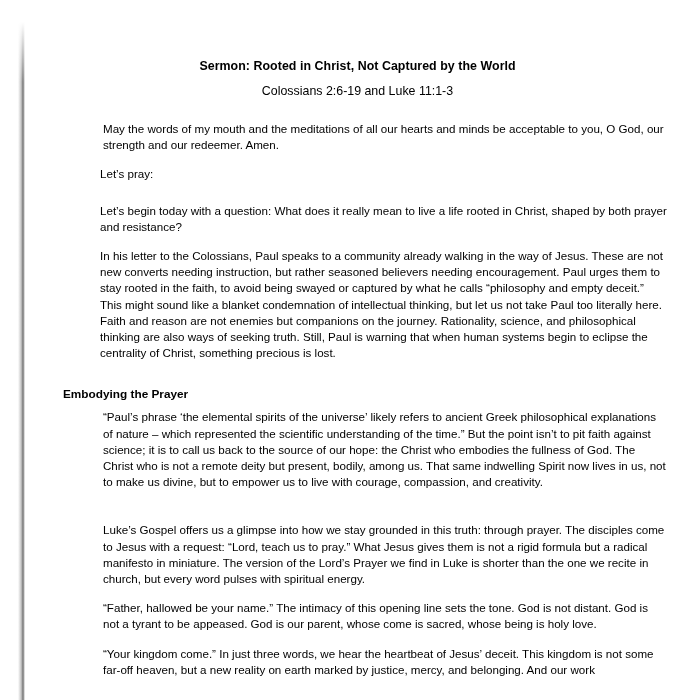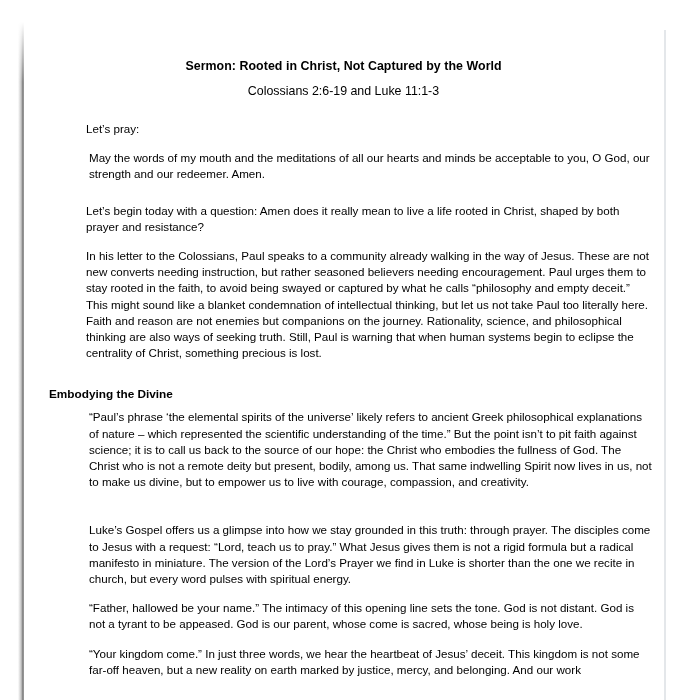--- a/index.html
+++ b/index.html
@@ -53,21 +53,21 @@
     left: 664px;
     top: 30px;
     width: 2px;
     height: 670px;
     background: rgba(225,228,232,0.9);
     pointer-events: none;
   }
 
   .page {
     position: absolute;
-    left: 24px;
+    left: 38px;
     top: 0;
     width: 639px;
     height: 700px;
     background: #ffffff;
     box-sizing: border-box;
   }
 
   .doc-title {
     text-align: center;
     font-weight: bold;
@@ -125,33 +125,33 @@
   <div class="edge-line-right"></div>
 
   <div class="page">
 
     <h1 class="doc-title">Sermon: Rooted in Christ, Not Captured by the World</h1>
 
     <div class="doc-subtitle">Colossians 2:6-19 and Luke 11:1-3</div>
 
     <div class="body-area">
 
+      <p class="para tight-indent">May the words of my mouth and the meditations of all our hearts and minds be acceptable to you, O God, our strength and our redeemer. Amen.</p>
+
       <p class="para lets-pray">Let’s pray:</p>
-
-      <p class="para tight-indent">May the words of my mouth and the meditations of all our hearts and minds be acceptable to you, O God, our strength and our redeemer. Amen.</p>
 
       <div style="height:20px"></div>
 
-      <p class="para">Let’s begin today with a question: Amen does it really mean to live a life rooted in Christ, shaped by both prayer and resistance?</p>
+      <p class="para">Let’s begin today with a question: What does it really mean to live a life rooted in Christ, shaped by both prayer and resistance?</p>
 
       <p class="para">In his letter to the Colossians, Paul speaks to a community already walking in the way of Jesus. These are not new converts needing instruction, but rather seasoned believers needing encouragement. Paul urges them to stay rooted in the faith, to avoid being swayed or captured by what he calls “philosophy and empty deceit.” This might sound like a blanket condemnation of intellectual thinking, but let us not take Paul too literally here. Faith and reason are not enemies but companions on the journey. Rationality, science, and philosophical thinking are also ways of seeking truth. Still, Paul is warning that when human systems begin to eclipse the centrality of Christ, something precious is lost.</p>
 
       <div class="spacer-before-heading"></div>
 
-      <h2 class="section-heading">Embodying the Divine</h2>
+      <h2 class="section-heading">Embodying the Prayer</h2>
 
       <div class="spacer-after-heading"></div>
 
       <p class="para tight-indent">“Paul’s phrase ‘the elemental spirits of the universe’ likely refers to ancient Greek philosophical explanations of nature – which represented the scientific understanding of the time.” But the point isn’t to pit faith against science; it is to call us back to the source of our hope: the Christ who embodies the fullness of God. The Christ who is not a remote deity but present, bodily, among us. That same indwelling Spirit now lives in us, not to make us divine, but to empower us to live with courage, compassion, and creativity.</p>
 
       <div class="spacer-before-heading"></div>
 
 
       <div class="spacer-after-heading"></div>
 

